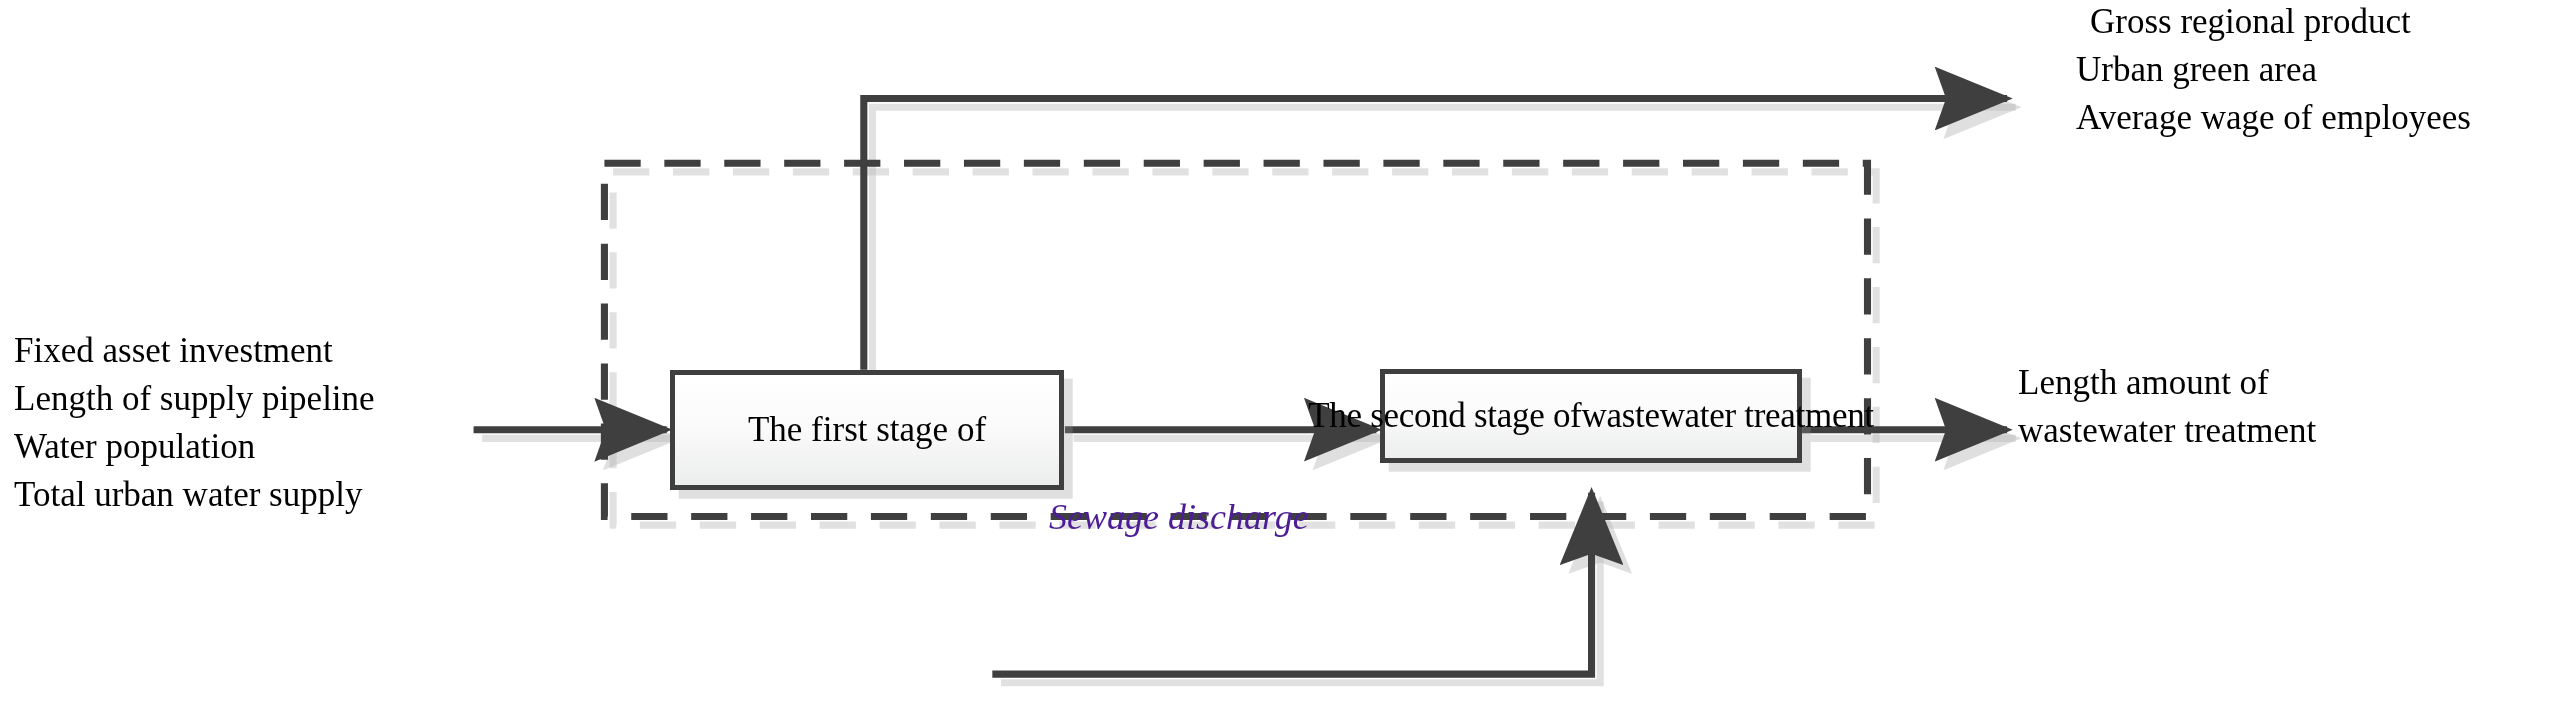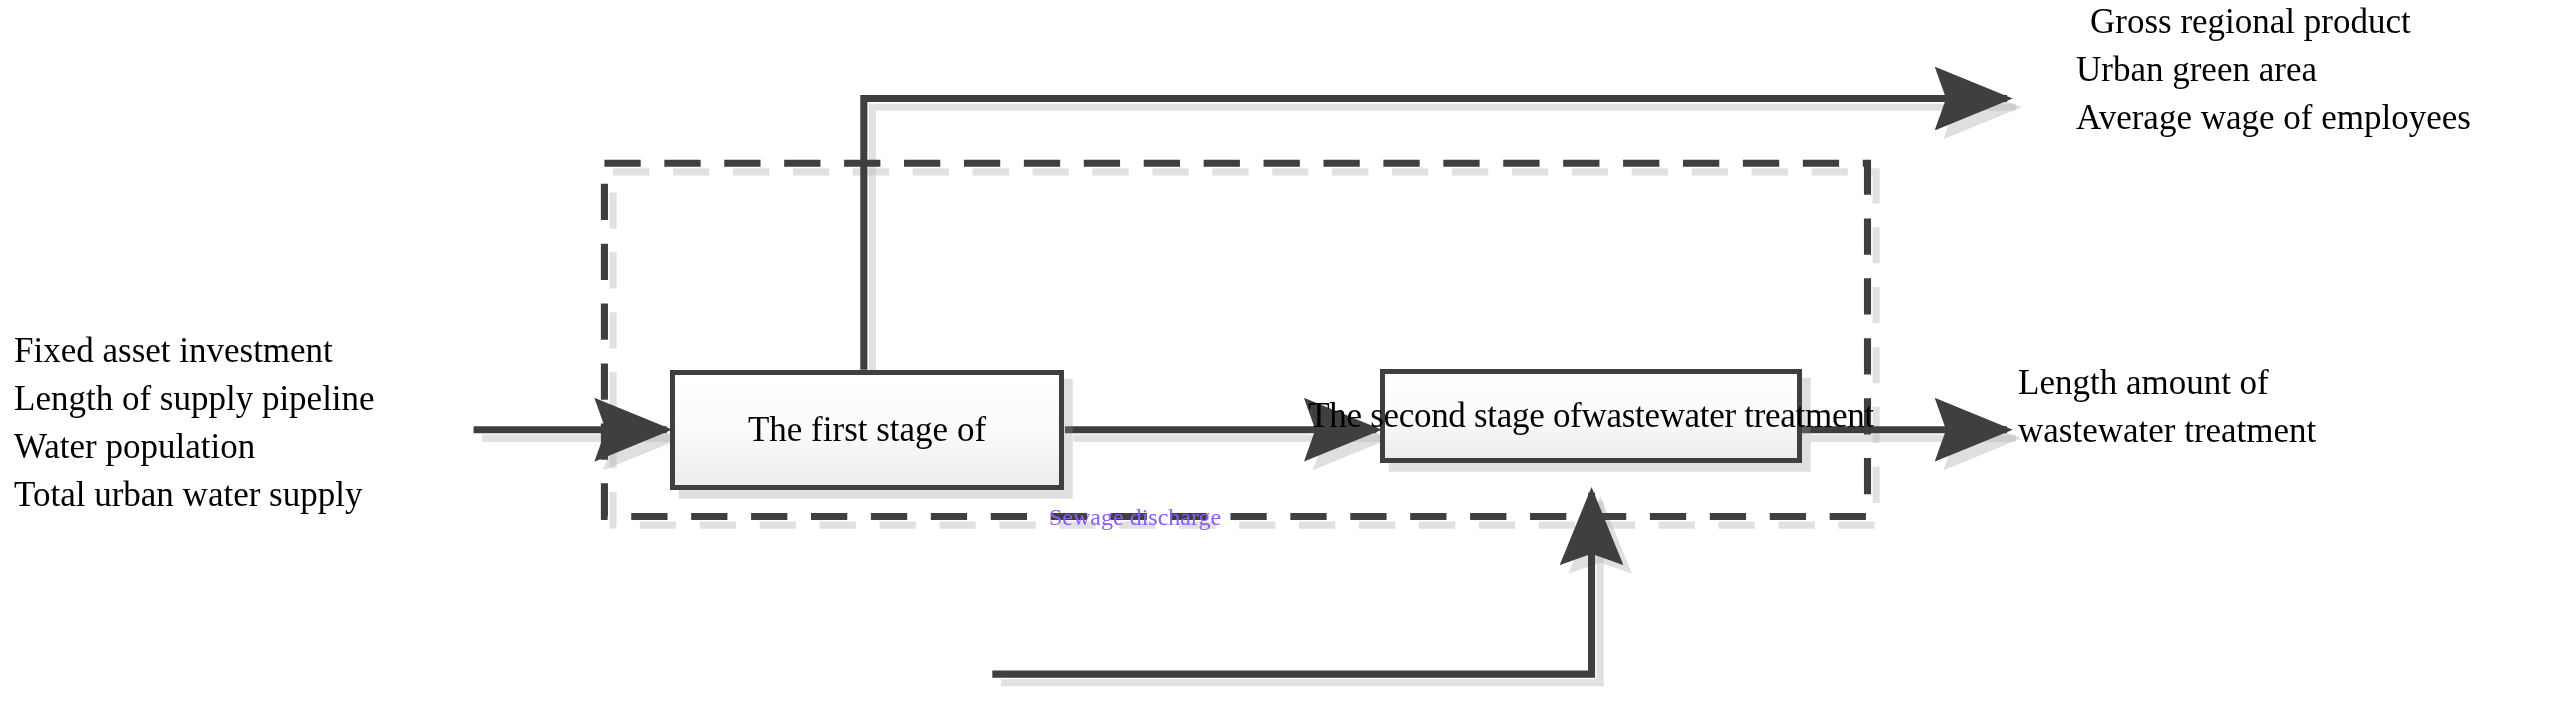--- a/index.html
+++ b/index.html
@@ -5,21 +5,21 @@
   html,body{margin:0;padding:0;background:#ffffff;}
   #stage{
     position:relative;
     width:2576px;height:723px;
     background:#ffffff;
     font-family:"Liberation Serif","DejaVu Serif",serif;
     color:#000000;
     overflow:hidden;
   }
   #vector{position:absolute;left:0;top:0;width:2576px;height:723px;}
-  .lbl{position:absolute;white-space:nowrap;font-size:24px;line-height:48px;color:#8b5cf6;}
+  .lbl{position:absolute;white-space:nowrap;font-size:36px;line-height:48px;color:#4c1d95;font-style:italic;}
   .lbl-block{position:absolute;white-space:nowrap;font-size:35px;line-height:48px;color:#000;}
   .lbl-block div{white-space:nowrap;}
 
   .stage-box{
     position:absolute;
     box-sizing:border-box;
     border:5.5px solid #3f3f3f;
     background:linear-gradient(to bottom,#ffffff 0%,#fbfbfb 45%,#eceded 100%);
     box-shadow:8.7px 8.7px 0 0 rgba(150,150,150,0.30);
     display:flex;

